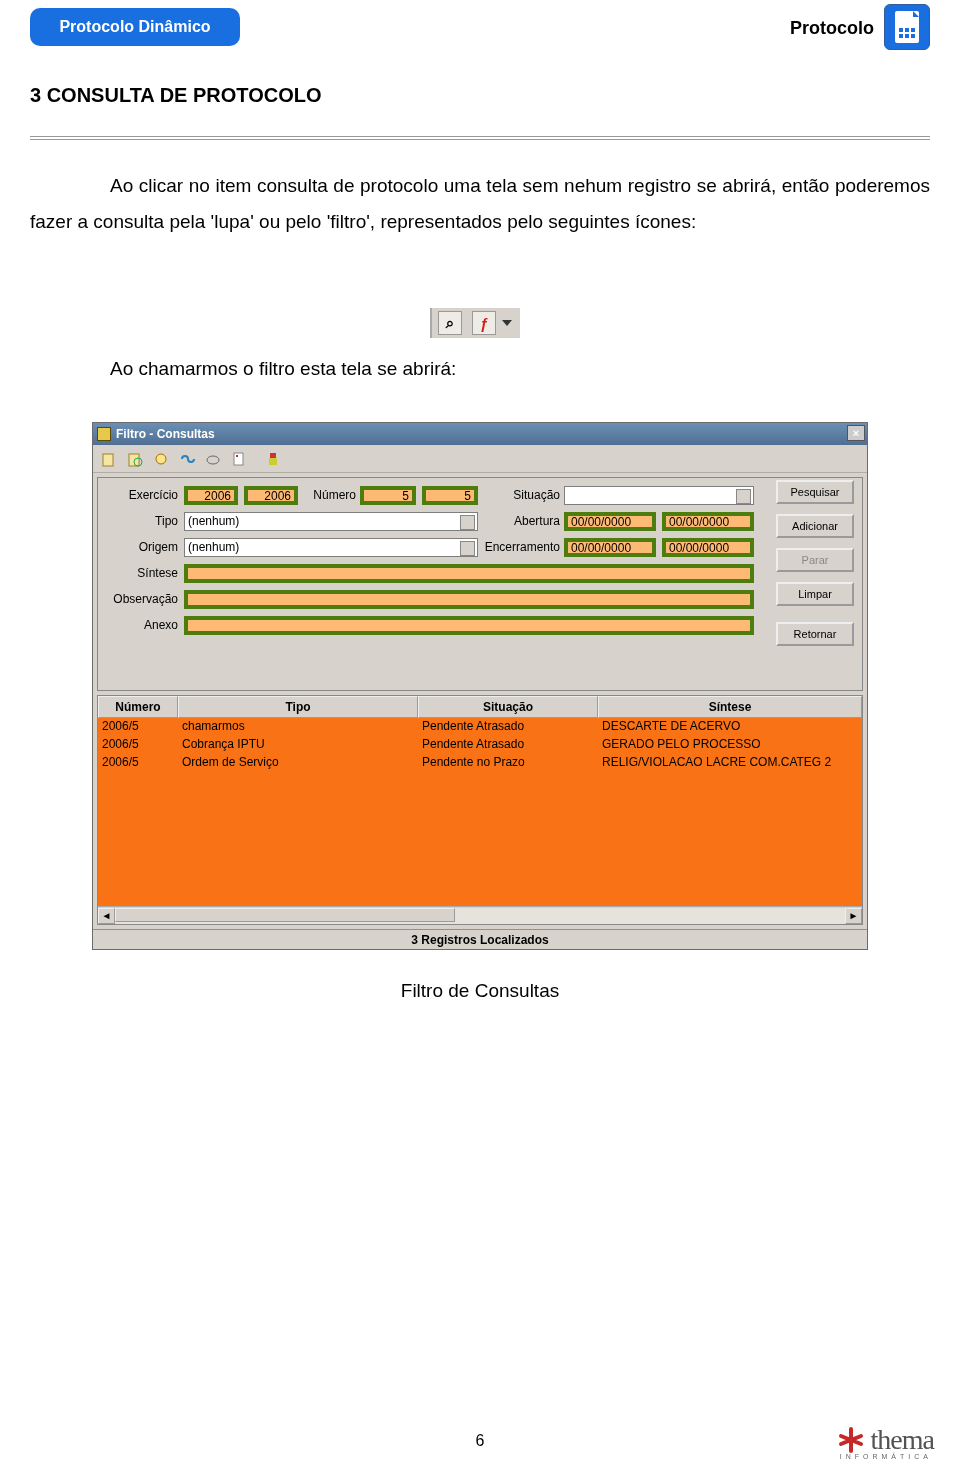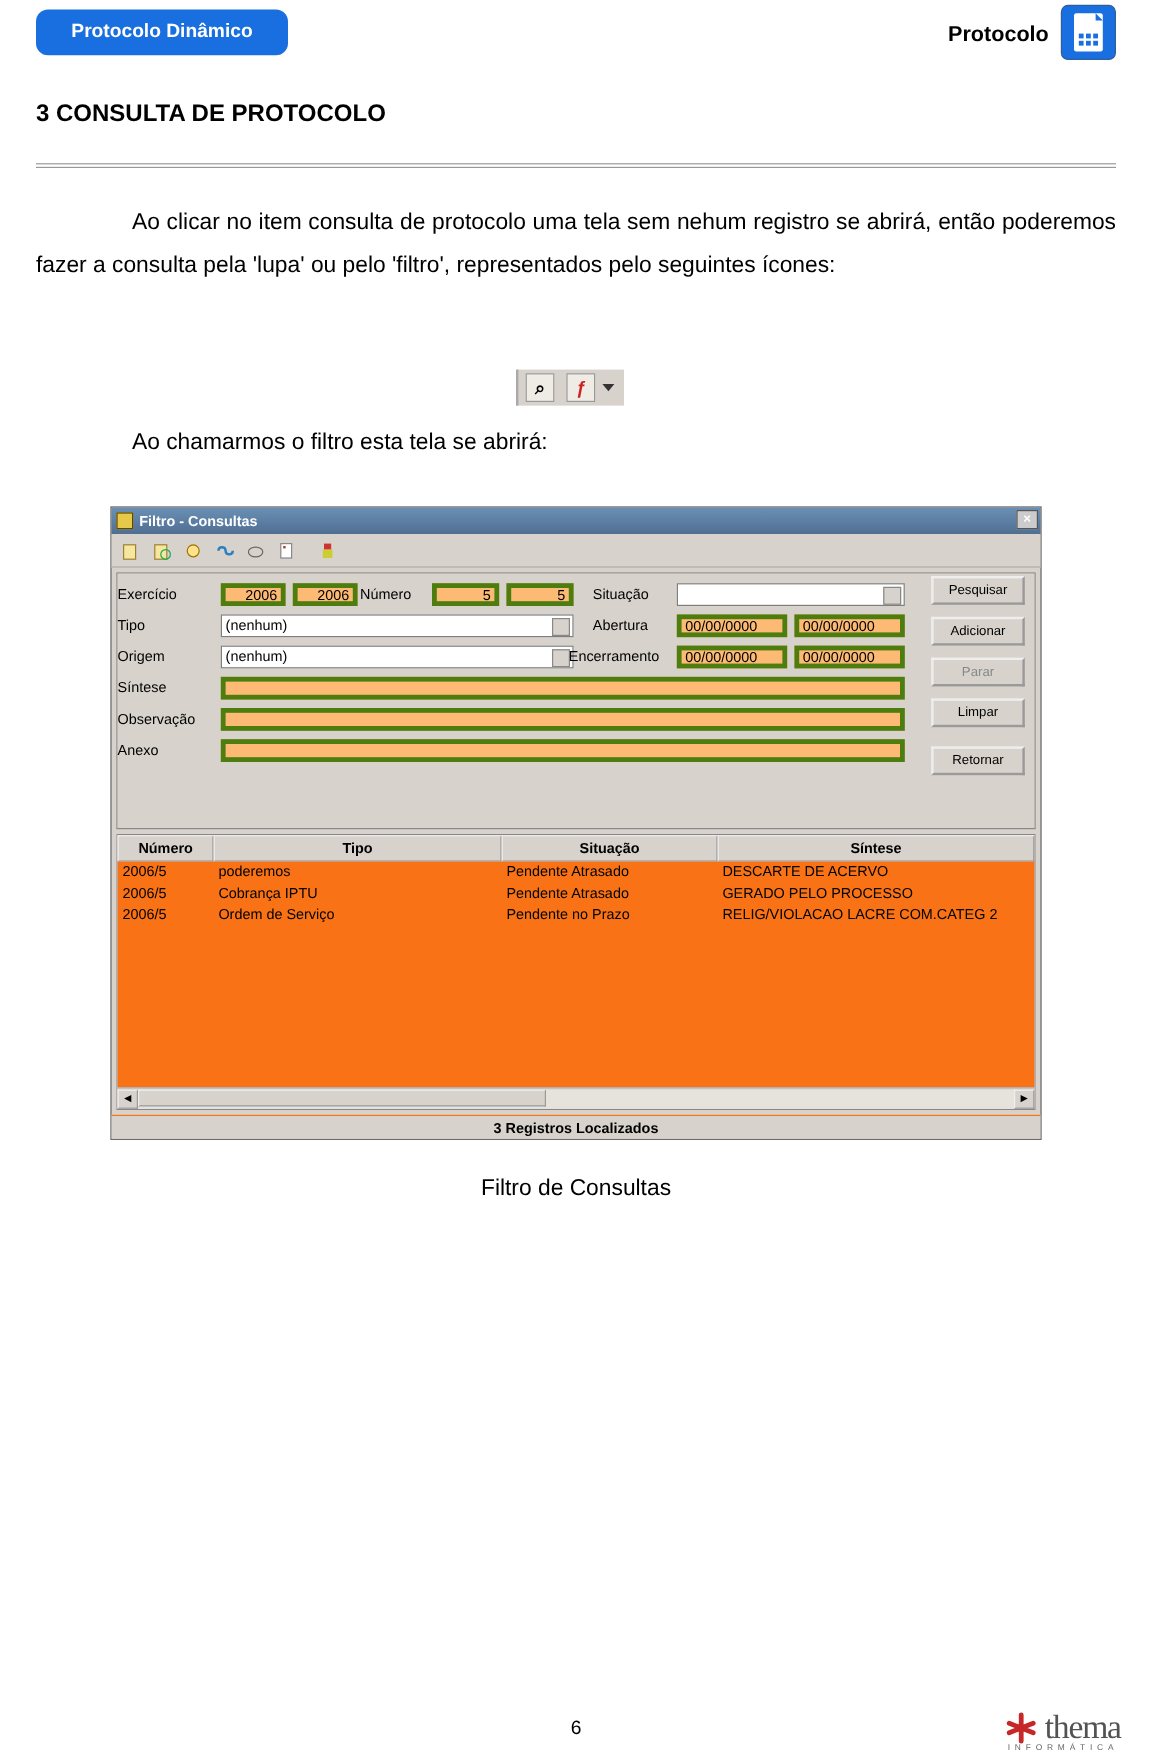--- a/index.html
+++ b/index.html
@@ -154,20 +154,21 @@
     font-size: 12px;
     padding: 2px 6px;
   }
   .form-area {
     position: relative;
     height: 212px;
     background: #d7d3cc;
   }
   .lbl {
     position: absolute;
+    text-align: right;
     font-size: 12px;
     color: #000;
   }
   .inp {
     position: absolute;
     height: 19px;
     background: #fdba74;
     border: 4px solid #4d7c0f;
     font-size: 12px;
     padding: 1px 3px;
@@ -441,21 +442,21 @@
   <div class="results">
     <div class="res-head">
       <div class="th col-num">Número</div>
       <div class="th col-tipo">Tipo</div>
       <div class="th col-sit">Situação</div>
       <div class="th col-sin">Síntese</div>
     </div>
     <div class="res-body">
       <div class="res-row">
         <div class="td col-num">2006/5</div>
-        <div class="td col-tipo">poderemos</div>
+        <div class="td col-tipo">chamarmos</div>
         <div class="td col-sit">Pendente Atrasado</div>
         <div class="td col-sin">DESCARTE DE ACERVO</div>
       </div>
       <div class="res-row">
         <div class="td col-num">2006/5</div>
         <div class="td col-tipo">Cobrança IPTU</div>
         <div class="td col-sit">Pendente Atrasado</div>
         <div class="td col-sin">GERADO PELO PROCESSO</div>
       </div>
       <div class="res-row">

